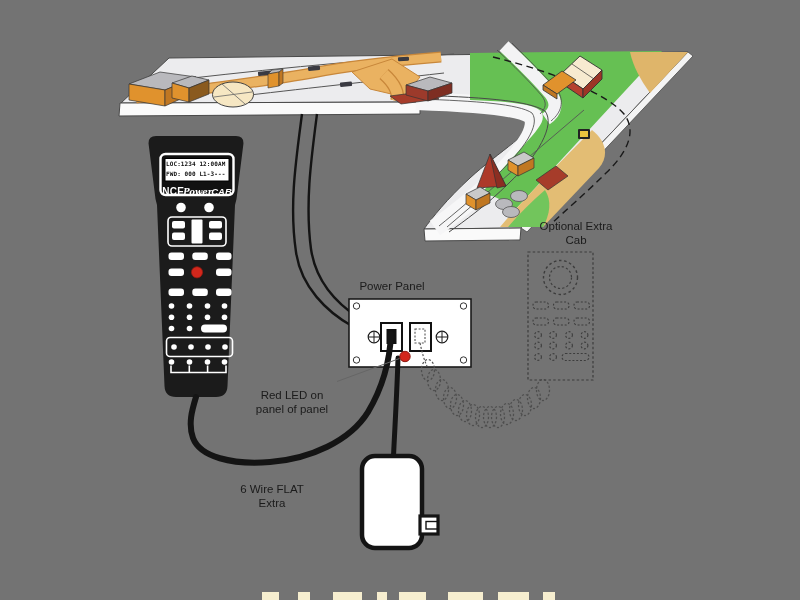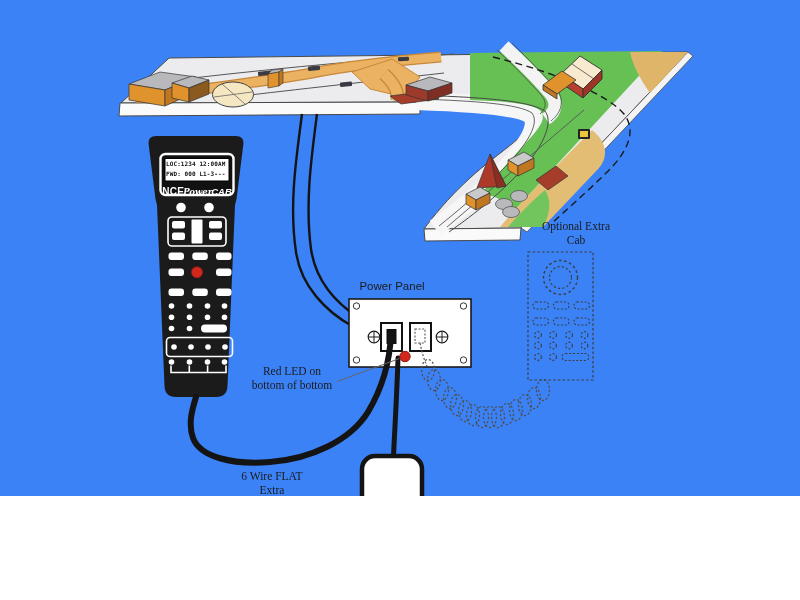--- a/index.html
+++ b/index.html
@@ -1,20 +1,20 @@
 <!DOCTYPE html>
 <html><head>
 <meta charset="utf-8">
 <style>
   html,body{margin:0;padding:0;background:#fff;}
-  .stage{position:relative;width:800px;height:496px;background:#3b82f6;overflow:hidden;
+  .stage{position:relative;width:800px;height:600px;background:#737373;overflow:hidden;
          font-family:"Liberation Sans",sans-serif;}
   .stage svg{position:absolute;left:0;top:0;}
   .lbl{position:absolute;font:11.5px/14px "Liberation Sans",sans-serif;color:#1b1b1b;text-align:center;}
-  .lbl span{display:block;font-family:Liberation Serif, serif;}
+  .lbl span{display:block;}
   .lcd-text{position:absolute;left:166px;width:62px;text-align:left;
             font:700 6px "DejaVu Sans Mono",monospace;letter-spacing:.1px;color:#111;white-space:nowrap;}
   .logo{position:absolute;left:160px;top:181px;width:74px;text-align:center;color:#fff;white-space:nowrap;}
   .logo .nce{font:900 10px "Liberation Sans",sans-serif;letter-spacing:.3px;}
   .logo .pwr{font:italic 700 8.5px "DejaVu Serif",serif;margin:0 -1px;}
   .logo .cab{font:italic 900 9.5px "Liberation Sans",sans-serif;}
 </style>
 </head>
 <body>
 
@@ -274,26 +274,26 @@
         <rect x="543" y="592" width="12" height="8"></rect>
   </g>
 </svg>
 
   <div class="lcd-text" style="top:160px">LOC:1234 12:00AM</div>
   <div class="lcd-text" style="top:170px">FWD: 000 L1-3---</div>
   <div class="logo"><span class="nce">NCE</span><span class="pwr">Power</span><span class="cab">CAB</span></div>
 
   <div class="lbl" style="left:342px;top:279px;width:100px">Power Panel</div>
 
-  <div class="lbl" style="left:232px;top:364px;width:120px">
+  <div class="lbl" style="left:232px;top:388px;width:120px">
     <span>Red LED on</span>
-    <span>bottom of bottom</span>
+    <span>panel of panel</span>
   </div>
 
-  <div class="lbl" style="left:213px;top:469px;width:118px">
+  <div class="lbl" style="left:213px;top:482px;width:118px">
     <span>6 Wire FLAT</span>
     <span>Extra</span>
   </div>
 
 
   <div class="lbl" style="left:516px;top:219px;width:120px">
     <span>Optional Extra</span>
     <span>Cab</span>
   </div>
 </div>

